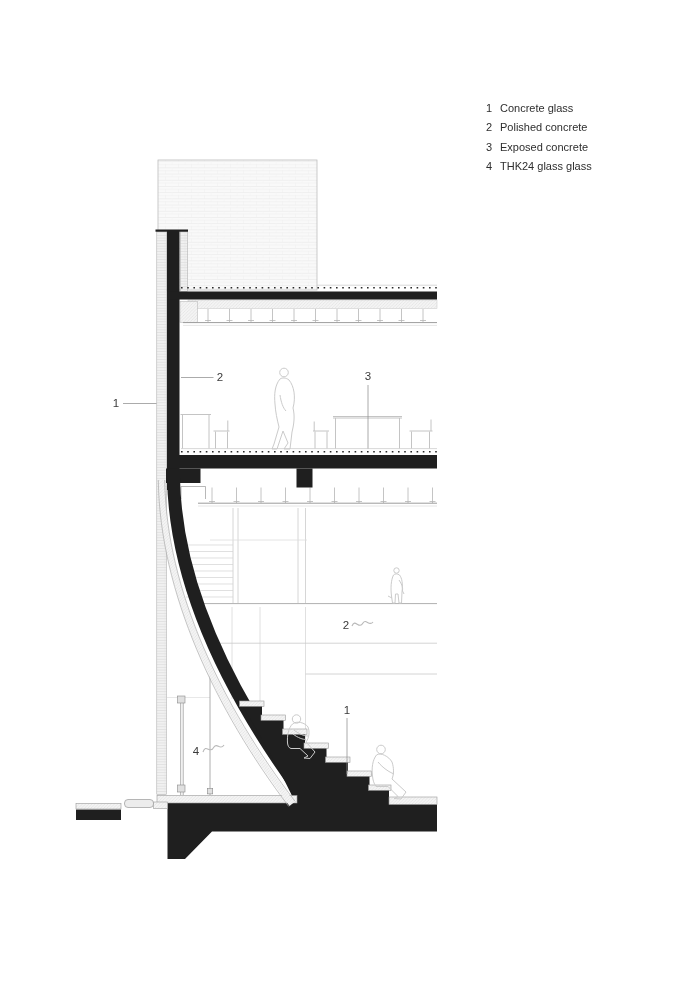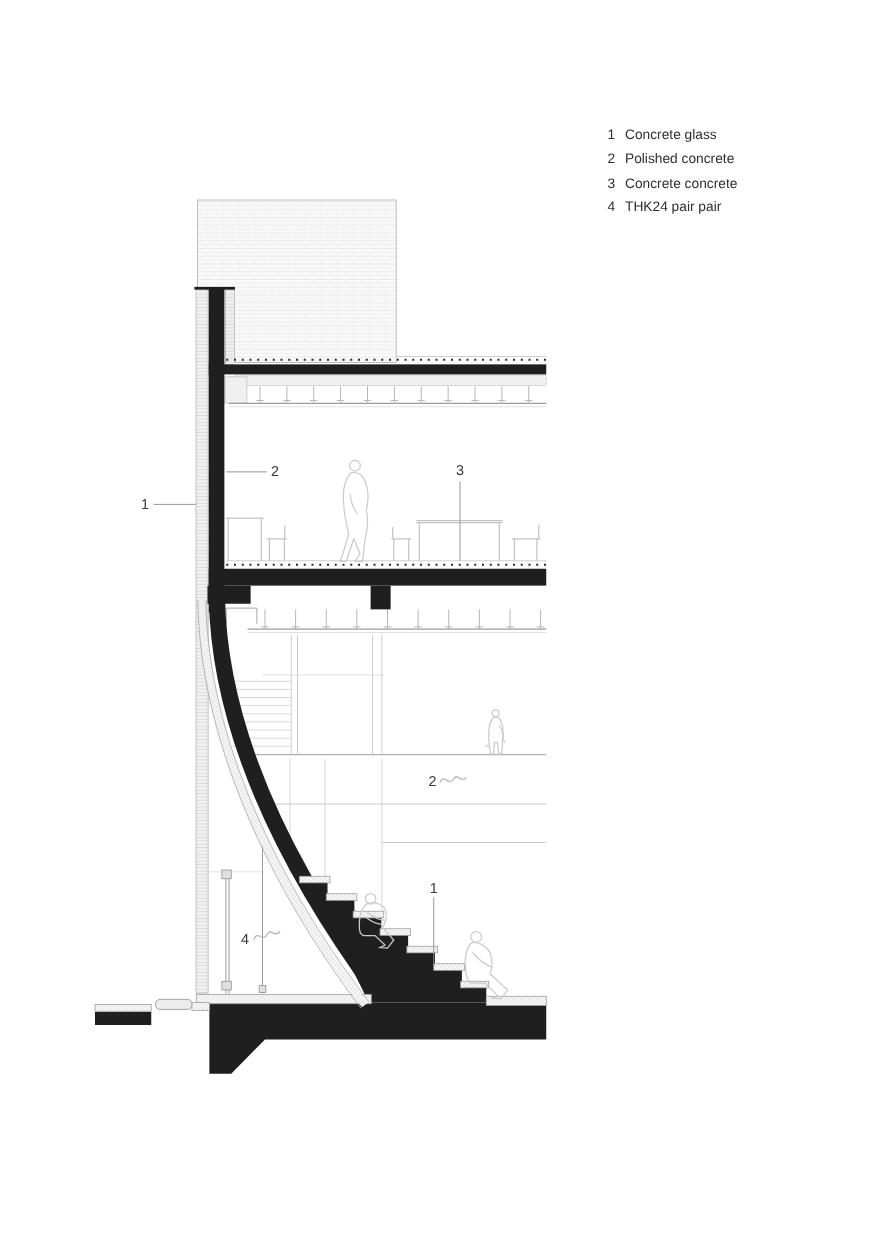--- a/index.html
+++ b/index.html
@@ -188,21 +188,21 @@
     <div class="legend-row">
       <span class="legend-num">1</span>
       <span class="legend-label">Concrete glass</span>
     </div>
     <div class="legend-row">
       <span class="legend-num">2</span>
       <span class="legend-label">Polished concrete</span>
     </div>
     <div class="legend-row">
       <span class="legend-num">3</span>
-      <span class="legend-label">Concrete concrete</span>
+      <span class="legend-label">Exposed concrete</span>
     </div>
     <div class="legend-row">
       <span class="legend-num">4</span>
-      <span class="legend-label">THK24 pair pair</span>
+      <span class="legend-label">THK24 glass glass</span>
     </div>
   </div>
 
 </div>
 
 </body></html>

